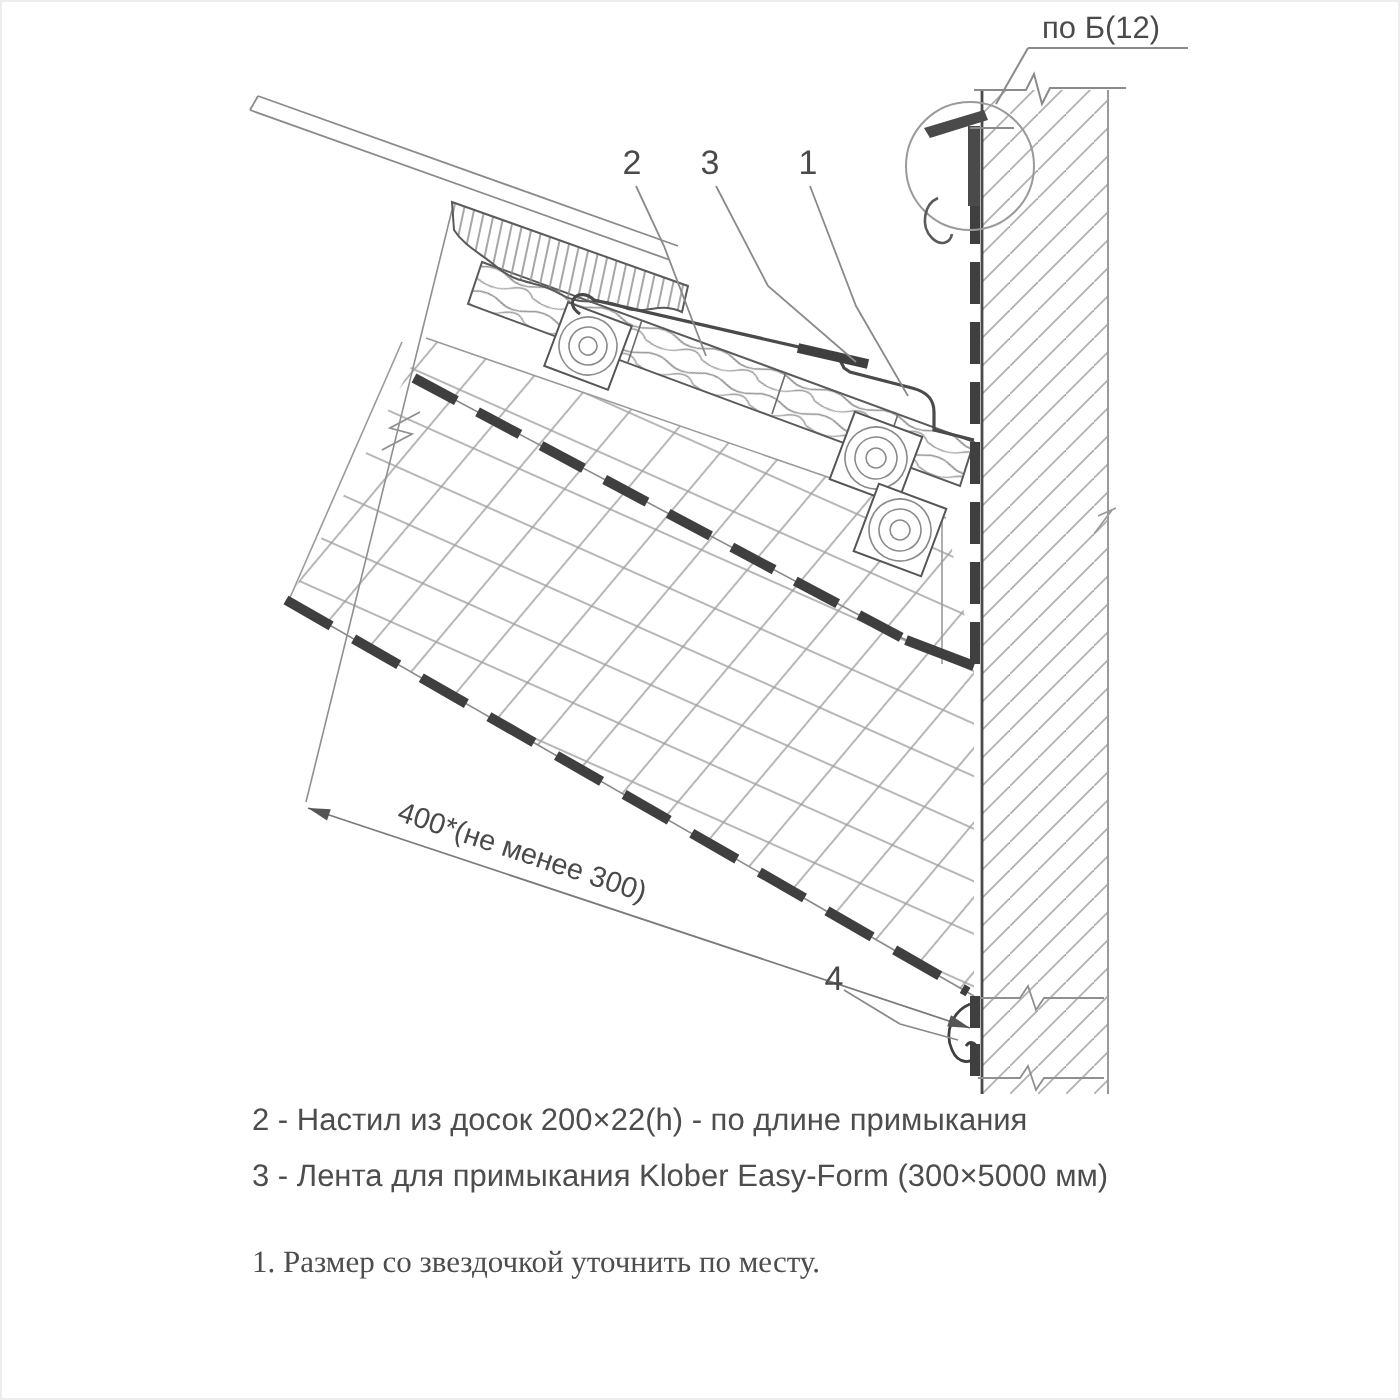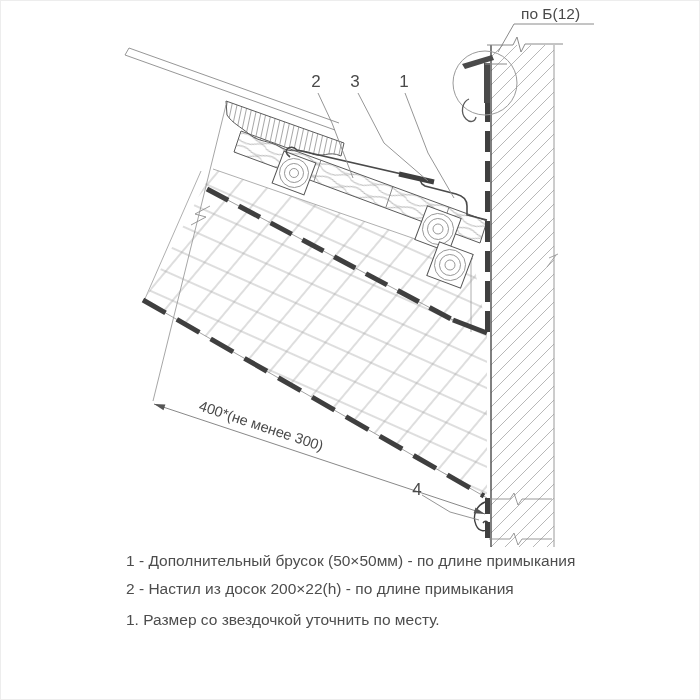--- a/index.html
+++ b/index.html
@@ -8,21 +8,21 @@
     font-family:"Liberation Sans",sans-serif;overflow:hidden;
     border:1px solid #ededed;box-sizing:border-box;
   }
   svg{position:absolute;left:0;top:0;}
   svg text{font-family:"Liberation Sans",sans-serif;fill:#4a4a4a;}
   .legend{
     position:absolute;left:125px;top:551px;width:540px;
     font-size:15.5px;line-height:1.12;color:#4d4d4d;
   }
   .legend p{margin:0 0 11px 0;}
-  .legend p.note{margin-top:13px;}
+  .legend p.note{margin-top:25px;font-family:Liberation Serif, serif;}
 </style>
 </head>
 <body>
 
 <div class="canvas">
 
   <svg width="700" height="548" viewBox="0 0 700 548">
     <defs>
       <pattern id="wallhatch" width="14" height="14" patternUnits="userSpaceOnUse">
         <line x1="0" y1="14" x2="14" y2="0" stroke="#b0b0b0" stroke-width="0.9"></line>
@@ -151,18 +151,18 @@
     </g>
 
     <g>
       <text x="520" y="18" font-size="15.5">по Б(12)</text>
       <line x1="513" y1="23" x2="593" y2="23" stroke="#8a8a8a" stroke-width="1"></line>
       <line x1="513" y1="23" x2="497" y2="51" stroke="#8a8a8a" stroke-width="1"></line>
     </g>
   </svg>
 
   <div class="legend">
-    <p>1 - Дополнительный брусок (50×50мм) - по длине примыкания</p>
     <p>2 - Настил из досок 200×22(h)  - по длине примыкания</p>
+    <p>3 - Лента для примыкания Klober Easy-Form (300×5000 мм)</p>
     <p class="note">1. Размер со звездочкой  уточнить по месту.</p>
   </div>
 
 </div>
 
 </body></html>

